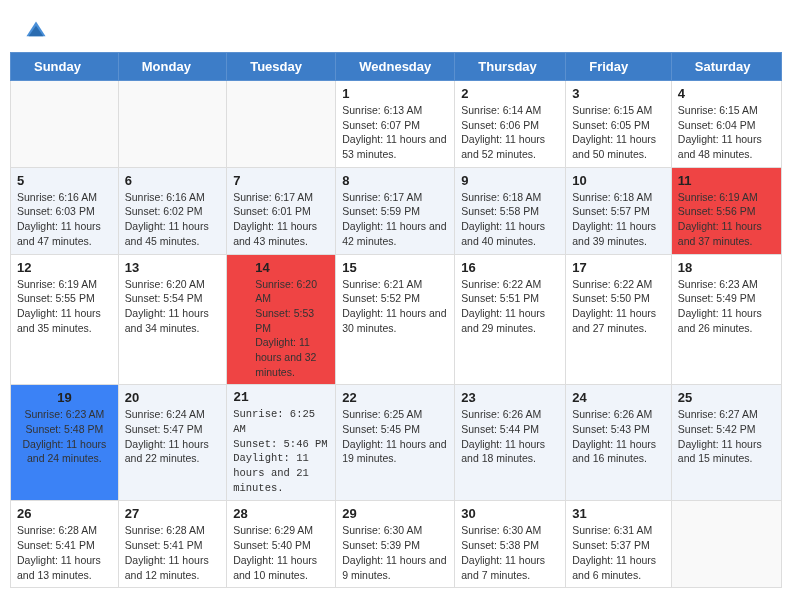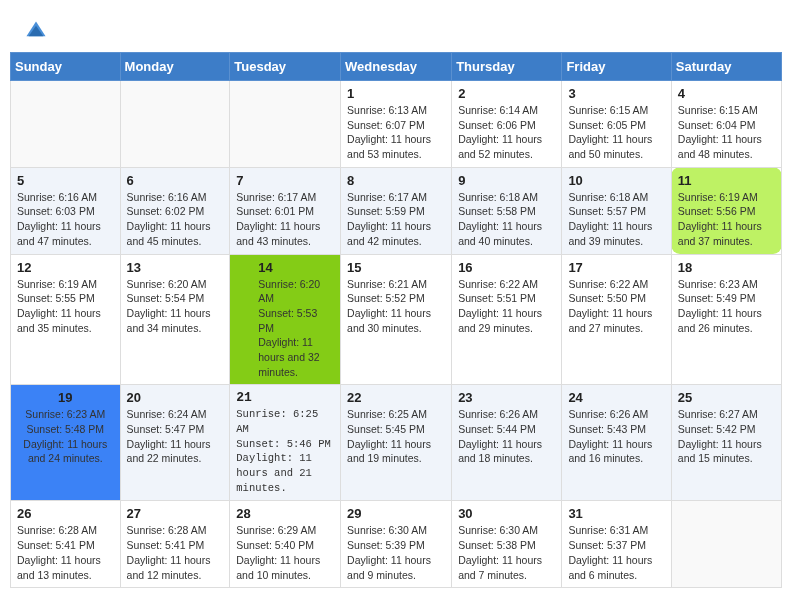--- a/index.html
+++ b/index.html
@@ -51,21 +51,21 @@
     }
     .calendar {
       width: 100%;
       border-collapse: collapse;
       margin-top: 5px;
     }
     .calendar th {
       background-color: #3d7dc8;
       color: white;
       text-align: left;
-      padding: 6px 4px;
+      padding: 6px 23px;
       font-size: 13px;
       font-weight: bold;
       border: 1px solid #5a90d0;
     }
     .calendar td {
       vertical-align: top;
       border: 1px solid #ddd;
       padding: 5px 6px;
       width: 113px;
       min-height: 80px;
@@ -138,26 +138,26 @@
         <td style="background: rgb(255, 255, 255);"><span class="day-number">3</span><span class="cell-content">Sunrise: 6:15 AM<br>Sunset: 6:05 PM<br>Daylight: 11 hours and 50 minutes.</span></td>
         <td style="background: rgb(255, 255, 255);"><span class="day-number">4</span><span class="cell-content">Sunrise: 6:15 AM<br>Sunset: 6:04 PM<br>Daylight: 11 hours and 48 minutes.</span></td>
       </tr>
       <tr>
         <td style="background: rgb(240, 244, 250);"><span class="day-number">5</span><span class="cell-content">Sunrise: 6:16 AM<br>Sunset: 6:03 PM<br>Daylight: 11 hours and 47 minutes.</span></td>
         <td style="background: rgb(240, 244, 250);"><span class="day-number">6</span><span class="cell-content">Sunrise: 6:16 AM<br>Sunset: 6:02 PM<br>Daylight: 11 hours and 45 minutes.</span></td>
         <td style="background: rgb(240, 244, 250);"><span class="day-number">7</span><span class="cell-content">Sunrise: 6:17 AM<br>Sunset: 6:01 PM<br>Daylight: 11 hours and 43 minutes.</span></td>
         <td style="background: rgb(240, 244, 250);"><span class="day-number">8</span><span class="cell-content">Sunrise: 6:17 AM<br>Sunset: 5:59 PM<br>Daylight: 11 hours and 42 minutes.</span></td>
         <td style="background: rgb(240, 244, 250);"><span class="day-number">9</span><span class="cell-content">Sunrise: 6:18 AM<br>Sunset: 5:58 PM<br>Daylight: 11 hours and 40 minutes.</span></td>
         <td style="background: rgb(240, 244, 250); margin-left: 12px;"><span class="day-number">10</span><span class="cell-content">Sunrise: 6:18 AM<br>Sunset: 5:57 PM<br>Daylight: 11 hours and 39 minutes.</span></td>
-        <td style="background: #bef264; border-radius: 9px;"><span class="day-number">11</span><span class="cell-content">Sunrise: 6:19 AM<br>Sunset: 5:56 PM<br>Daylight: 11 hours and 37 minutes.</span></td>
+        <td style="background: #ef4444;"><span class="day-number">11</span><span class="cell-content">Sunrise: 6:19 AM<br>Sunset: 5:56 PM<br>Daylight: 11 hours and 37 minutes.</span></td>
       </tr>
       <tr>
         <td style="background: rgb(255, 255, 255);"><span class="day-number">12</span><span class="cell-content">Sunrise: 6:19 AM<br>Sunset: 5:55 PM<br>Daylight: 11 hours and 35 minutes.</span></td>
         <td style="background: rgb(255, 255, 255);"><span class="day-number">13</span><span class="cell-content">Sunrise: 6:20 AM<br>Sunset: 5:54 PM<br>Daylight: 11 hours and 34 minutes.</span></td>
-        <td style="background: #84cc16; padding-left: 28px;"><span class="day-number">14</span><span class="cell-content">Sunrise: 6:20 AM<br>Sunset: 5:53 PM<br>Daylight: 11 hours and 32 minutes.</span></td>
+        <td style="background: #ef4444; padding-left: 28px;"><span class="day-number">14</span><span class="cell-content">Sunrise: 6:20 AM<br>Sunset: 5:53 PM<br>Daylight: 11 hours and 32 minutes.</span></td>
         <td style="background: rgb(255, 255, 255);"><span class="day-number">15</span><span class="cell-content">Sunrise: 6:21 AM<br>Sunset: 5:52 PM<br>Daylight: 11 hours and 30 minutes.</span></td>
         <td style="background: rgb(255, 255, 255);"><span class="day-number">16</span><span class="cell-content">Sunrise: 6:22 AM<br>Sunset: 5:51 PM<br>Daylight: 11 hours and 29 minutes.</span></td>
         <td style="background: rgb(255, 255, 255);"><span class="day-number">17</span><span class="cell-content">Sunrise: 6:22 AM<br>Sunset: 5:50 PM<br>Daylight: 11 hours and 27 minutes.</span></td>
         <td style="background: rgb(255, 255, 255);"><span class="day-number">18</span><span class="cell-content">Sunrise: 6:23 AM<br>Sunset: 5:49 PM<br>Daylight: 11 hours and 26 minutes.</span></td>
       </tr>
       <tr>
         <td style="background: #3b82f6; text-align: center;"><span class="day-number">19</span><span class="cell-content">Sunrise: 6:23 AM<br>Sunset: 5:48 PM<br>Daylight: 11 hours and 24 minutes.</span></td>
         <td style="background: rgb(240, 244, 250);"><span class="day-number">20</span><span class="cell-content">Sunrise: 6:24 AM<br>Sunset: 5:47 PM<br>Daylight: 11 hours and 22 minutes.</span></td>
         <td style="background: rgb(240, 244, 250); font-family: Liberation Mono, monospace;"><span class="day-number">21</span><span class="cell-content">Sunrise: 6:25 AM<br>Sunset: 5:46 PM<br>Daylight: 11 hours and 21 minutes.</span></td>
         <td style="background: rgb(240, 244, 250);"><span class="day-number">22</span><span class="cell-content">Sunrise: 6:25 AM<br>Sunset: 5:45 PM<br>Daylight: 11 hours and 19 minutes.</span></td>

